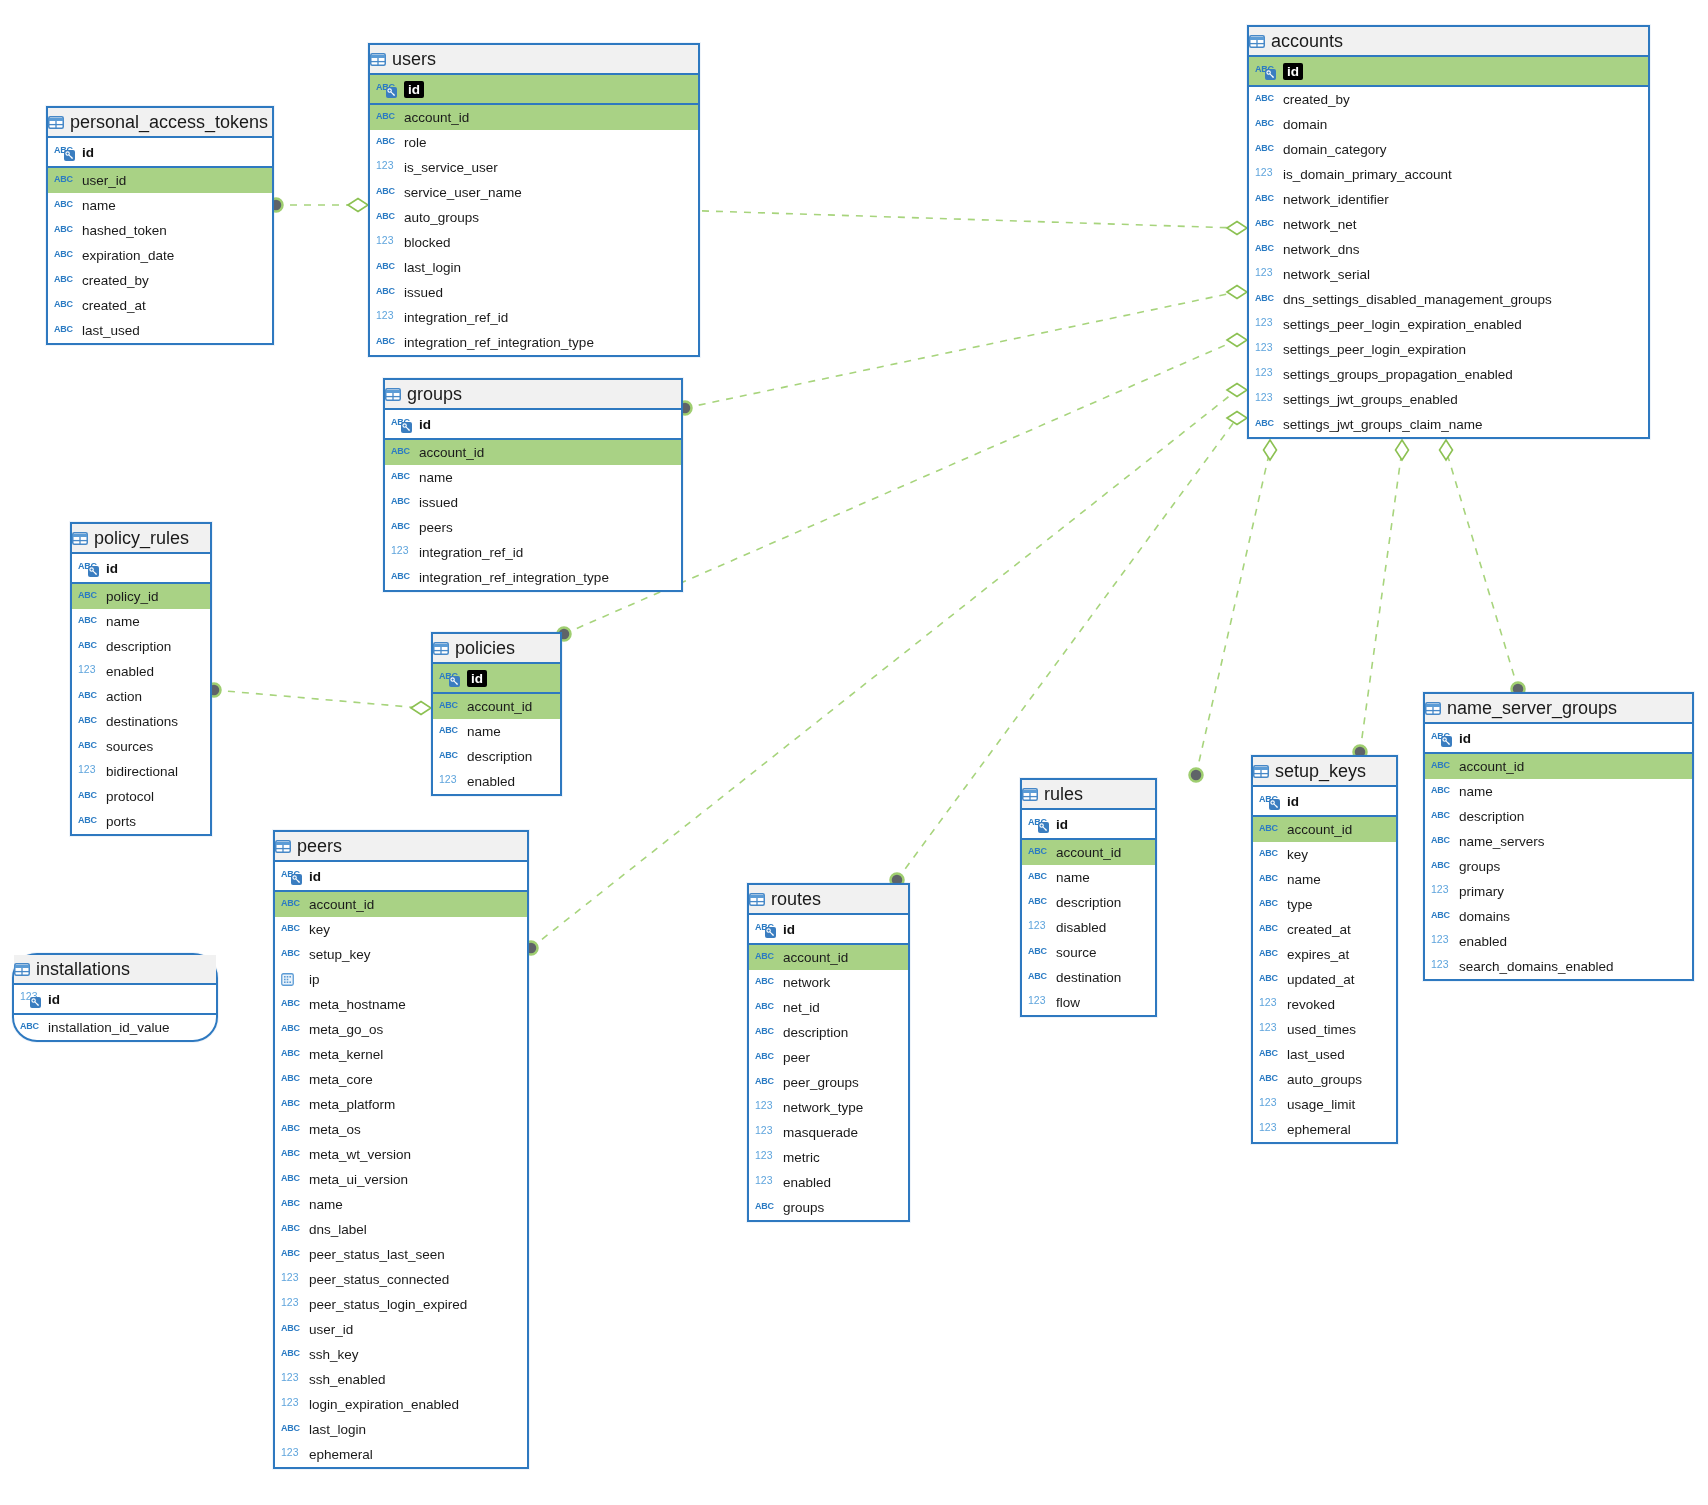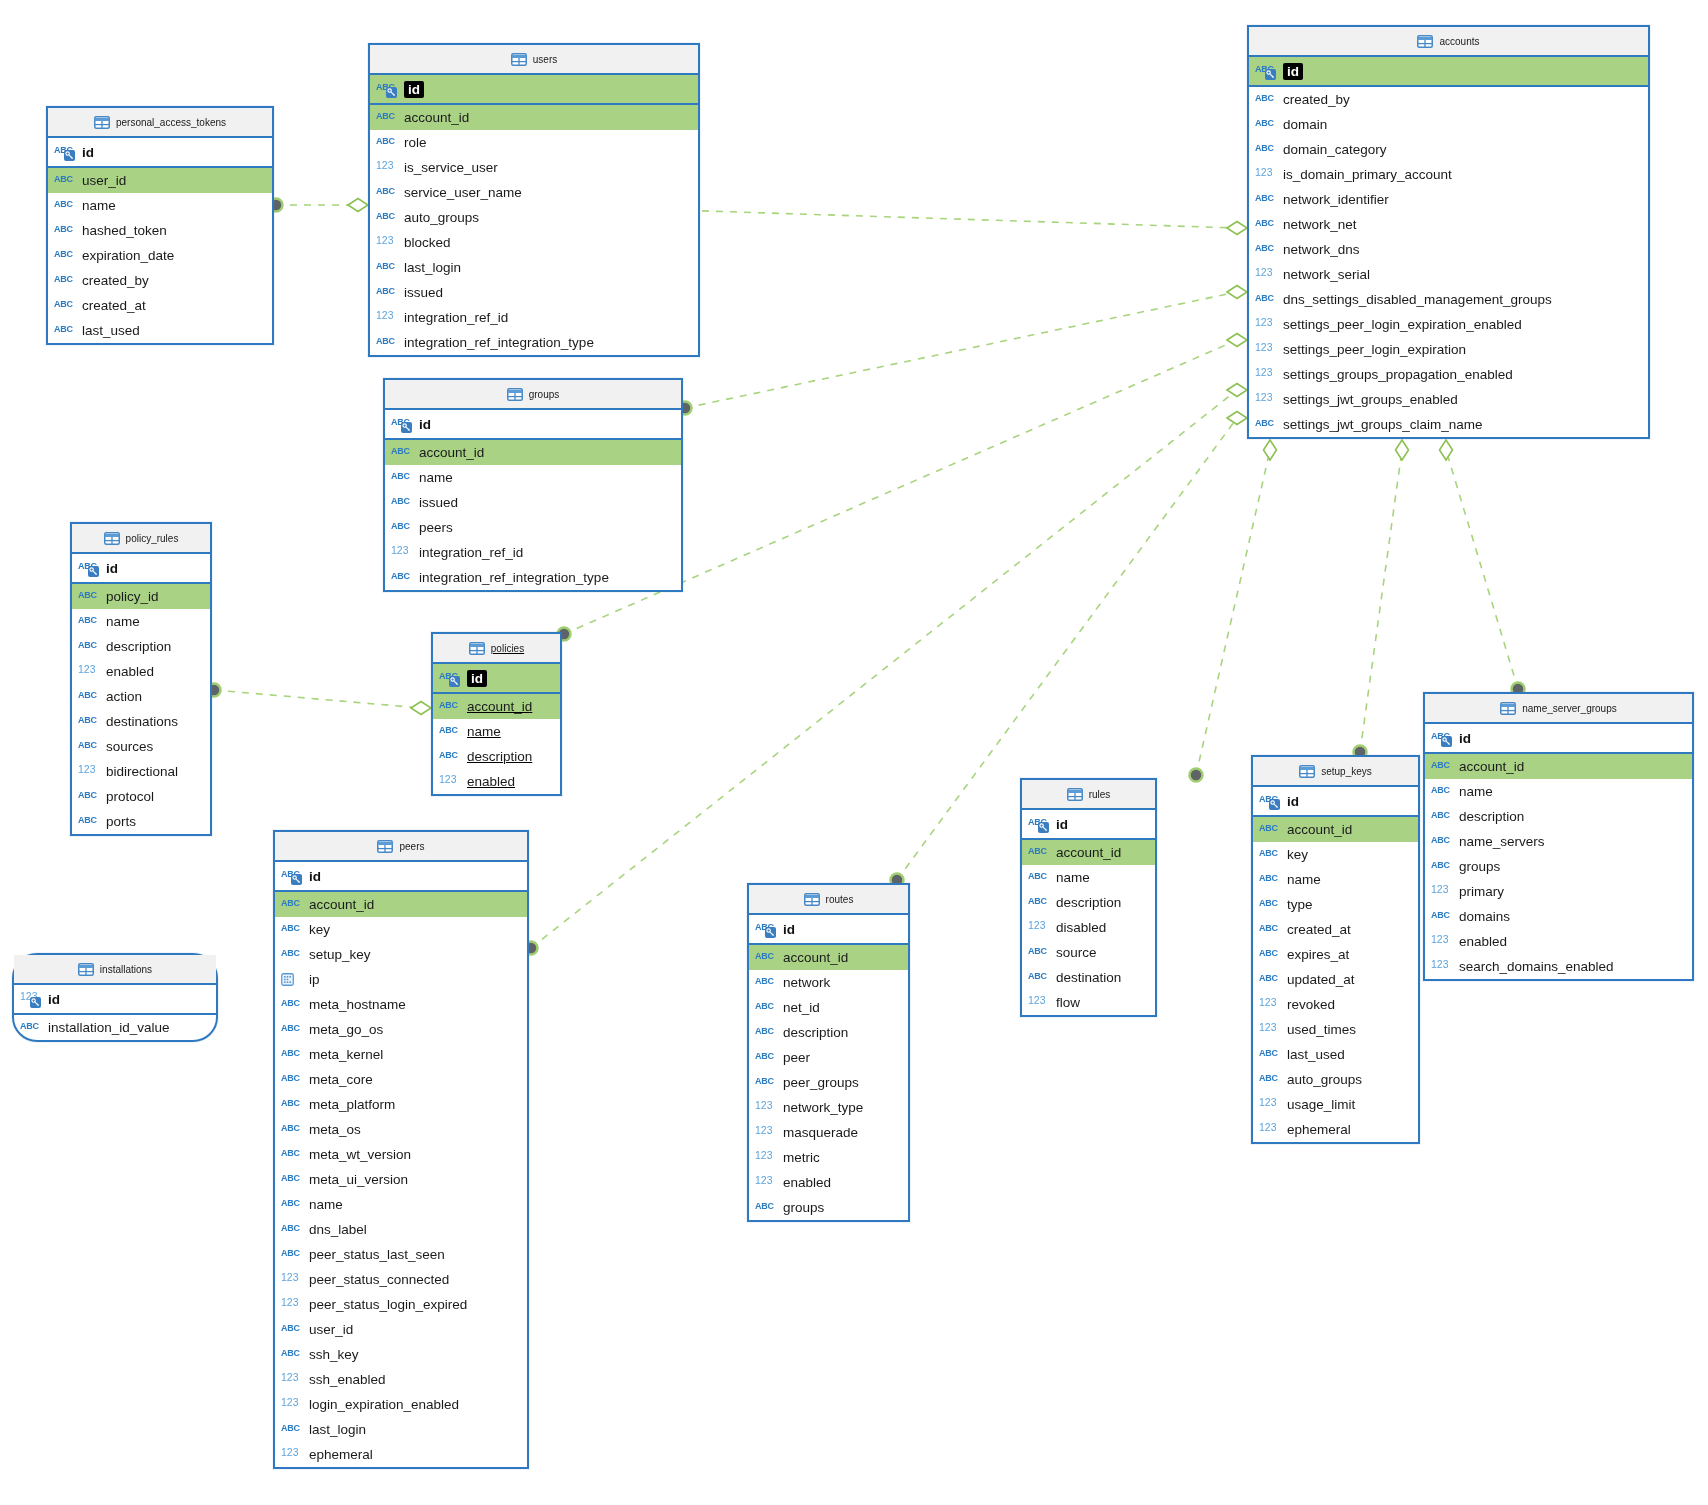--- a/index.html
+++ b/index.html
@@ -17,23 +17,23 @@
     position:absolute;
     background:#ffffff;
     border:2px solid #2e79c0;
     box-sizing:border-box;
     box-shadow:0 0 0 1px rgba(46,121,192,0.08);
   }
   .tbl-header{
     height:28px;
     background:#f1f1f1;
     border-bottom:2px solid #2e79c0;
-    display:flex;align-items:center;justify-content:center;
+    display:flex;align-items:center;
     gap:6px;
-    font-size:10px;color:#1a1a1a;
+    font-size:18px;color:#1a1a1a;
   }
   .pk-row{
     height:30px;
     border-bottom:2px solid #2e79c0;
     display:flex;align-items:center;
     padding:0 6px;
     box-sizing:border-box;
     font-size:13.5px;font-weight:700;color:#111;
   }
   .row{
@@ -501,21 +501,21 @@
           </span>
           <span>protocol</span>
         </div>
         <div class="row">
           <span class="type-icon">
             <span class="abc-glyph">ABC</span>
           </span>
           <span>ports</span>
         </div>
       </div>
-      <div class="tbl" style="left: 431px; top: 632px; width: 131px; text-decoration: underline;">
+      <div class="tbl" style="left: 431px; top: 632px; width: 131px;">
         <div class="tbl-header">
           <svg width="16" height="13" viewBox="0 0 16 13">
             <rect x="0.75" y="0.75" width="14.5" height="11.5" rx="1.5" fill="#ffffff" stroke="#4788c7" stroke-width="1.5"></rect>
             <path d="M0.75 2 h14.5 v3 h-14.5 z" fill="#5c9cd6"></path>
             <line x1="8" y1="5" x2="8" y2="12.25" stroke="#4788c7" stroke-width="1.3"></line>
             <line x1="1" y1="8.6" x2="15" y2="8.6" stroke="#4788c7" stroke-width="1.3"></line>
           </svg>
           <span>policies</span>
         </div>
         <div class="pk-row hl">
@@ -904,21 +904,21 @@
           </span>
           <span>destination</span>
         </div>
         <div class="row">
           <span class="type-icon">
             <span class="num-glyph">123</span>
           </span>
           <span>flow</span>
         </div>
       </div>
-      <div class="tbl" style="left: 1251px; top: 755px; width: 169px;">
+      <div class="tbl" style="left: 1251px; top: 755px; width: 147px;">
         <div class="tbl-header">
           <svg width="16" height="13" viewBox="0 0 16 13">
             <rect x="0.75" y="0.75" width="14.5" height="11.5" rx="1.5" fill="#ffffff" stroke="#4788c7" stroke-width="1.5"></rect>
             <path d="M0.75 2 h14.5 v3 h-14.5 z" fill="#5c9cd6"></path>
             <line x1="8" y1="5" x2="8" y2="12.25" stroke="#4788c7" stroke-width="1.3"></line>
             <line x1="1" y1="8.6" x2="15" y2="8.6" stroke="#4788c7" stroke-width="1.3"></line>
           </svg>
           <span>setup_keys</span>
         </div>
         <div class="pk-row">

